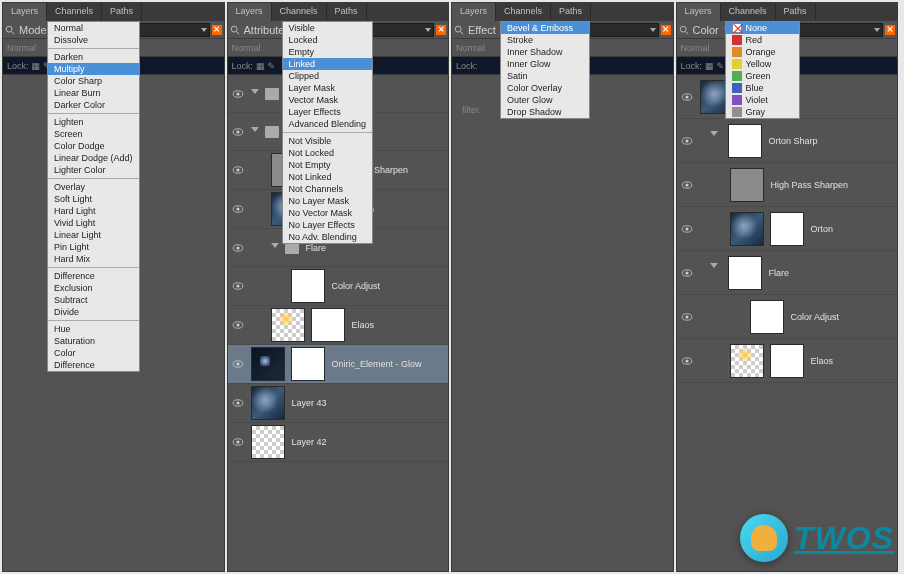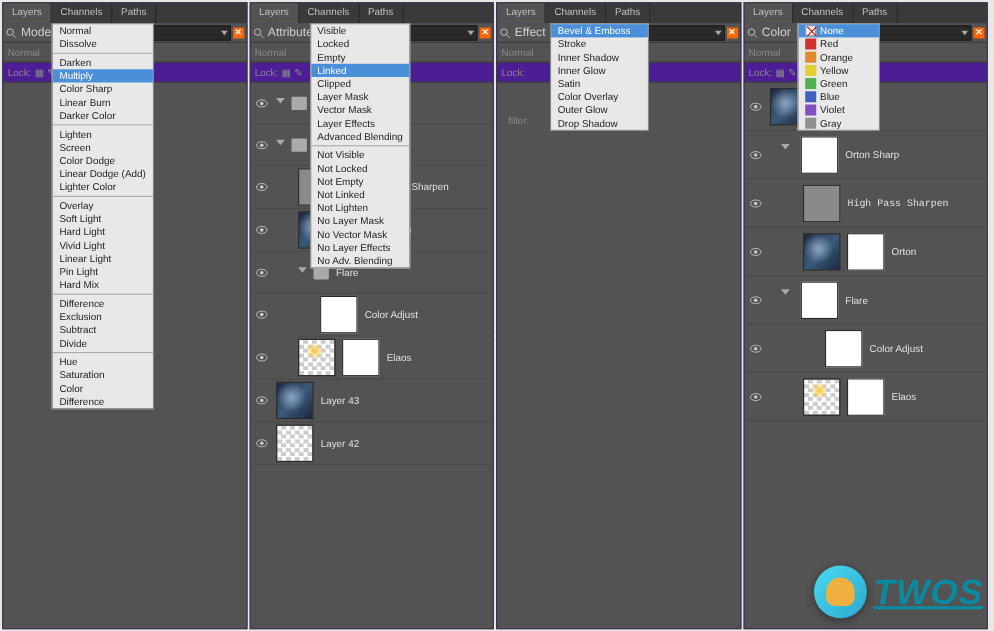--- a/index.html
+++ b/index.html
@@ -1,18 +1,18 @@
 <!DOCTYPE html>
 <html><head>
 <meta charset="utf-8">
 <style>
 * { box-sizing: border-box; margin: 0; padding: 0; }
 body { background: #e8e8e8; font-family: Arial, sans-serif; font-size: 9px; color: #d0d0d0; width: 904px; height: 574px; position: relative; overflow: hidden; }
 .panels-container { display: flex; gap: 2px; width: 896px; height: 570px; position: absolute; top: 2px; left: 2px; }
-.panel { flex: 1; background: #4c1d95; display: flex; flex-direction: column; border: 1px solid #3a3a3a; position: relative; }
+.panel { flex: 1; background: #0f172a; display: flex; flex-direction: column; border: 1px solid #3a3a3a; position: relative; }
 .panel-tabs { display: flex; background: #3a3a3a; height: 18px; }
 .panel-tab { padding: 3px 8px; font-size: 9px; color: #c0c0c0; border-right: 1px solid #2a2a2a; cursor: pointer; }
 .panel-tab.active { background: #535353; }
 .search-row { display: flex; align-items: center; height: 18px; background: #535353; border-bottom: 1px solid #3a3a3a; padding: 0 2px; position: relative; }
 .search-icon { width: 10px; height: 10px; margin-right: 2px; }
 .search-label { font-size: 11px; color: #d0d0d0; padding: 0 2px; }
 .dropdown-field { flex: 1; height: 14px; background: #2a2a2a; border: 1px solid #1a1a1a; display: flex; align-items: center; padding: 0 4px; position: relative; color: #e0e0e0; }
 .dropdown-arrow { position: absolute; right: 2px; width: 0; height: 0; border-left: 3px solid transparent; border-right: 3px solid transparent; border-top: 4px solid #aaa; }
 .orange-x { width: 10px; height: 10px; background: #ff6600; display: flex; align-items: center; justify-content: center; margin-left: 2px; color: #fff; font-size: 8px; font-weight: bold; }
 .mode-row { display: flex; align-items: center; height: 18px; background: #535353; border-bottom: 1px solid #3a3a3a; padding: 0 4px; gap: 4px; }
@@ -242,20 +242,34 @@
               <circle cx="7" cy="5" r="2" fill="#ccc"></circle>
             </svg>
           </div>
           <div class="layer-content-area" style="padding-left: 20px;">
             <div class="layer-thumb thumb-checker-orange"></div>
             <span></span>
             <div class="layer-thumb thumb-white"></div>
             <span class="layer-name">Elaos</span>
           </div>
         </div>
+        <div class="layer-row selected">
+          <div class="eye-col">
+            <svg class="eye-icon" viewBox="0 0 14 10">
+              <ellipse cx="7" cy="5" rx="6" ry="4" fill="none" stroke="#ccc" stroke-width="1"></ellipse>
+              <circle cx="7" cy="5" r="2" fill="#ccc"></circle>
+            </svg>
+          </div>
+          <div class="layer-content-area" style="padding-left: 0px;">
+            <div class="layer-thumb thumb-image-dark"></div>
+            <span></span>
+            <div class="layer-thumb thumb-white"></div>
+            <span class="layer-name">Oniric_Element - Glow</span>
+          </div>
+        </div>
         <div class="layer-row">
           <div class="eye-col">
             <svg class="eye-icon" viewBox="0 0 14 10">
               <ellipse cx="7" cy="5" rx="6" ry="4" fill="none" stroke="#ccc" stroke-width="1"></ellipse>
               <circle cx="7" cy="5" r="2" fill="#ccc"></circle>
             </svg>
           </div>
           <div class="layer-content-area" style="padding-left: 0px;">
             <div class="layer-thumb thumb-image1"></div>
             <span class="layer-name">Layer 43</span>
@@ -283,21 +297,21 @@
           <div class="dropdown-item">Clipped</div>
           <div class="dropdown-item">Layer Mask</div>
           <div class="dropdown-item">Vector Mask</div>
           <div class="dropdown-item">Layer Effects</div>
           <div class="dropdown-item">Advanced Blending</div>
           <div class="dropdown-sep"></div>
           <div class="dropdown-item">Not Visible</div>
           <div class="dropdown-item">Not Locked</div>
           <div class="dropdown-item">Not Empty</div>
           <div class="dropdown-item">Not Linked</div>
-          <div class="dropdown-item">Not Lighten</div>
+          <div class="dropdown-item">Not Channels</div>
           <div class="dropdown-item">No Layer Mask</div>
           <div class="dropdown-item">No Vector Mask</div>
           <div class="dropdown-item">No Layer Effects</div>
           <div class="dropdown-item">No Adv. Blending</div>
         </div>
     </div>
   </div>
 
   <div class="panel">
     <div class="panel-tabs">
@@ -395,21 +409,21 @@
             <span class="layer-name">Orton Sharp</span>
           </div>
         </div>
         <div class="layer-row" style="min-height: 44px;">
           <div class="eye-col">
             <svg class="eye-icon" viewBox="0 0 14 10">
               <ellipse cx="7" cy="5" rx="6" ry="4" fill="none" stroke="#ccc" stroke-width="1"></ellipse>
               <circle cx="7" cy="5" r="2" fill="#ccc"></circle>
             </svg>
           </div>
-          <div class="layer-content-area" style="padding-left: 30px; font-family: Liberation Mono, monospace;">
+          <div class="layer-content-area" style="padding-left: 30px;">
             <div class="layer-thumb thumb-gray"></div>
             <span class="layer-name">High Pass Sharpen</span>
           </div>
         </div>
         <div class="layer-row" style="min-height: 44px;">
           <div class="eye-col">
             <svg class="eye-icon" viewBox="0 0 14 10">
               <ellipse cx="7" cy="5" rx="6" ry="4" fill="none" stroke="#ccc" stroke-width="1"></ellipse>
               <circle cx="7" cy="5" r="2" fill="#ccc"></circle>
             </svg>

